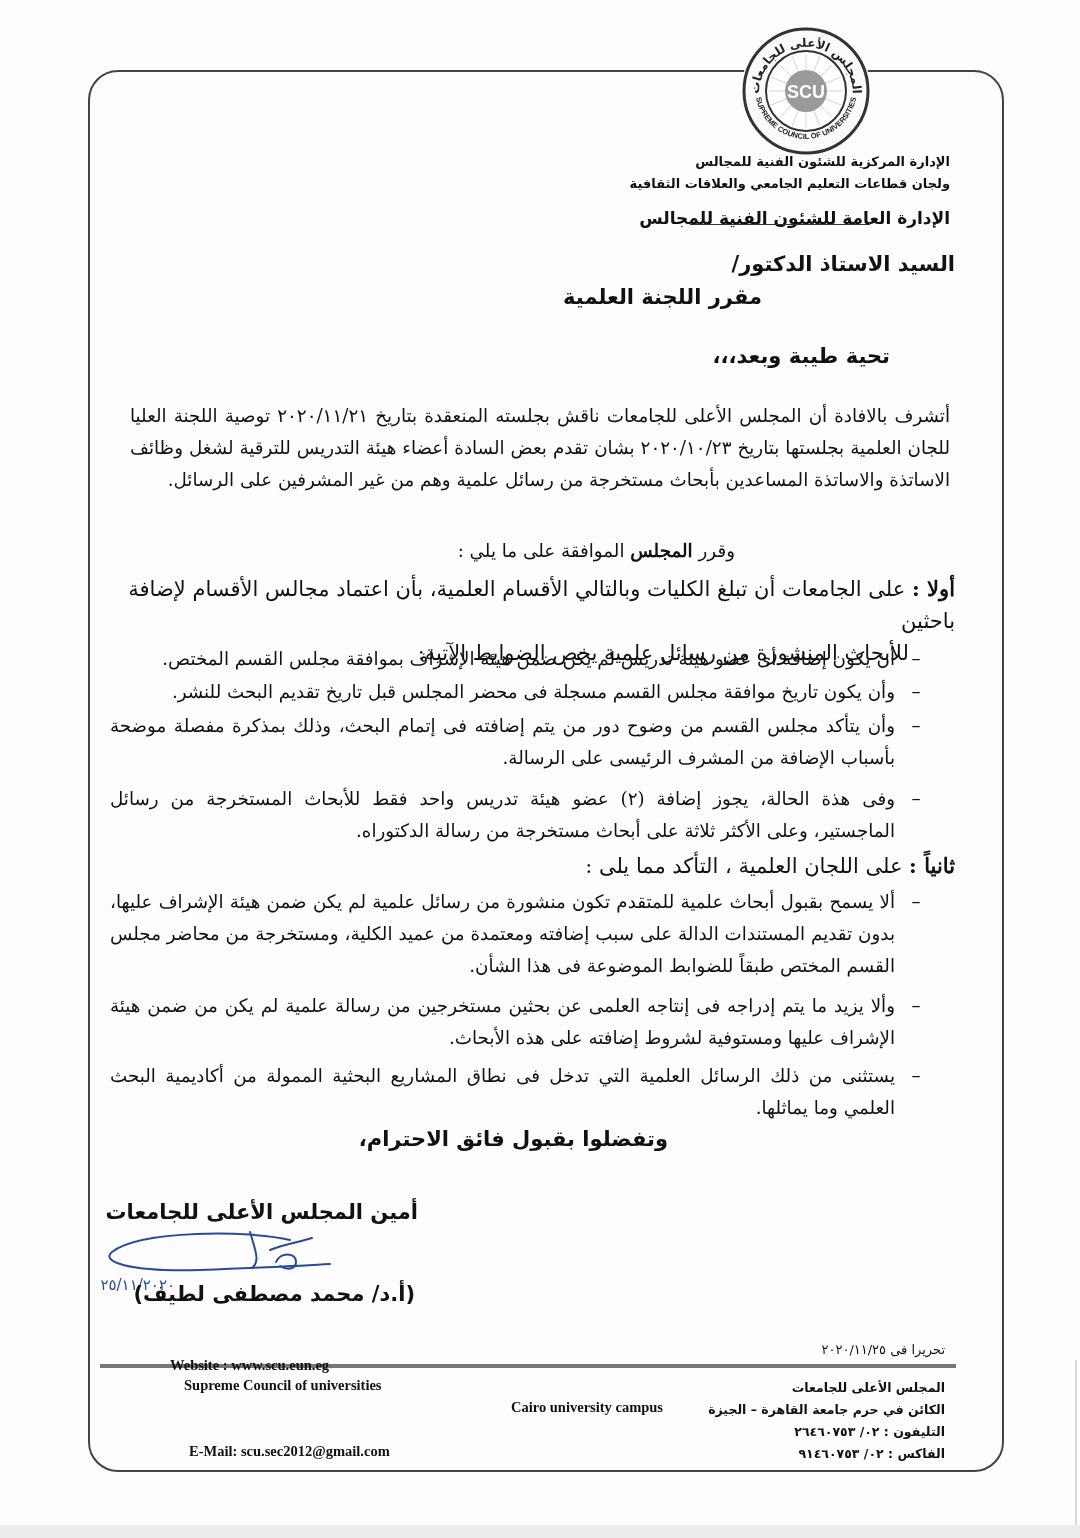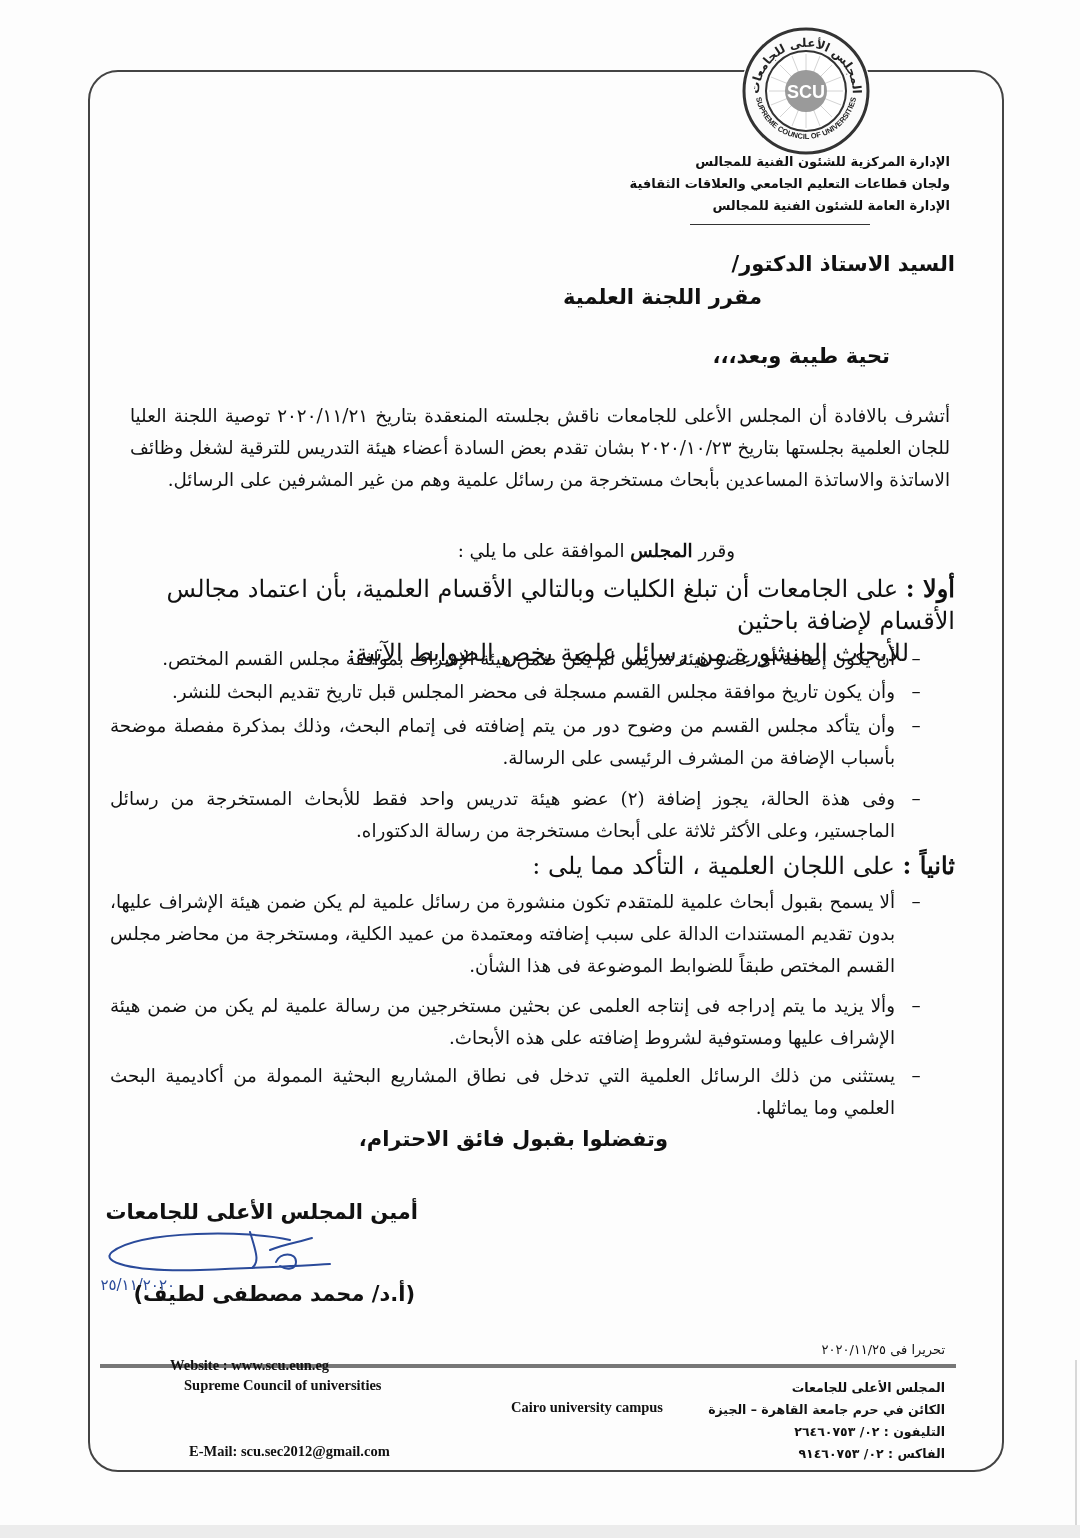--- a/index.html
+++ b/index.html
@@ -14,36 +14,36 @@
     position:absolute; left:88px; top:70px; width:916px; height:1402px;
     border:2px solid #444; border-radius:30px; box-sizing:border-box;
   }
   .logo { position:absolute; left:741px; top:26px; width:130px; height:130px; background:#fdfdfd; border-radius:50%; }
   .rtl { direction:rtl; unicode-bidi:embed; }
   .abs { position:absolute; }
 
   .hdr { right:130px; text-align:right; font-weight:bold; font-size:13px; line-height:20px; }
   .hdr-1 { top:152px; }
   .hdr-2 { top:174px; }
-  .hdr-3 { top:196px; font-size:13px; }
+  .hdr-3 { top:208px; font-size:17px; }
   .hdr-rule { position:absolute; left:690px; top:224px; width:180px; height:1px; background:#333; }
 
   .addressee { right:125px; top:252px; font-size:21px; font-weight:bold; }
   .committee { right:318px; top:285px; font-size:21px; font-weight:bold; }
   .greeting { right:190px; top:344px; font-size:21px; font-weight:bold; }
 
   .para {
     position:absolute; left:130px; width:820px; top:400px;
     font-family:"DejaVu Serif", "Liberation Serif", serif;
     font-size:18.3px; line-height:32px; text-align:justify; text-align-last:right;
   }
   .decided { right:345px; top:540px; font-family:"DejaVu Serif", "Liberation Serif", serif; font-size:18.3px; }
   .decided b { font-weight:bold;margin-top:36px; }
 
-  .clause { position:absolute; left:110px; width:845px; font-family:"DejaVu Serif", "Liberation Serif", serif; font-size:24px; line-height:32px; }
+  .clause { position:absolute; left:110px; width:845px; font-family:"DejaVu Serif", "Liberation Serif", serif; font-size:21px; line-height:32px; }
   .clause-head { text-align:right; }
   .clause-head .lbl { font-weight:bold; }
   .clause-cont { padding-right:46px; text-align:right; }
 
   .bullet { position:absolute; left:110px; width:845px; font-family:"DejaVu Serif", "Liberation Serif", serif; font-size:18.3px; line-height:32px; }
   .bullet .dash { position:absolute; right:32px; top:0; width:14px; text-align:center; }
   .bullet .txt { display:block; margin-right:60px; text-align:justify; text-align-last:right; }
 
   .closing { right:412px; top:1127px; font-size:21px; font-weight:bold; }
   .signer-title { right:662px; top:1200px; font-size:21px; font-weight:bold; }

